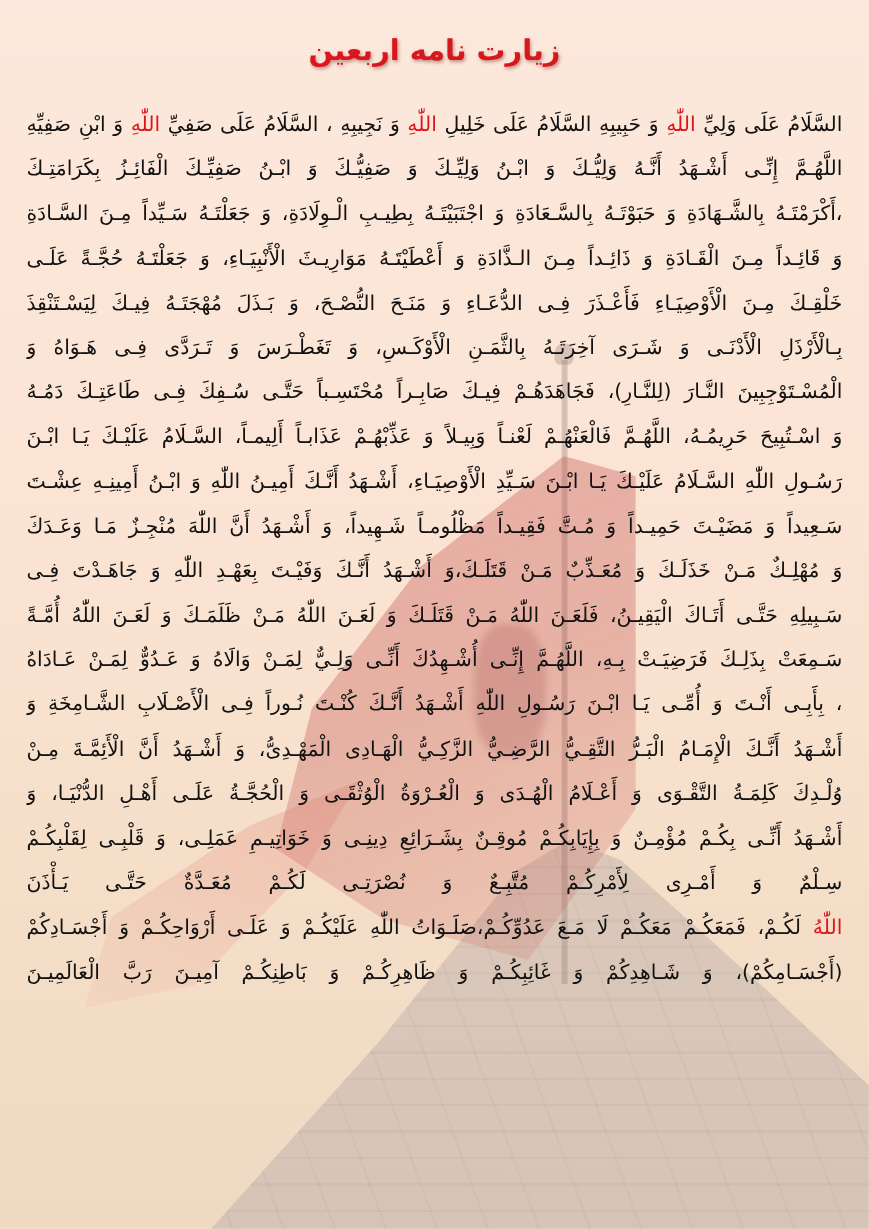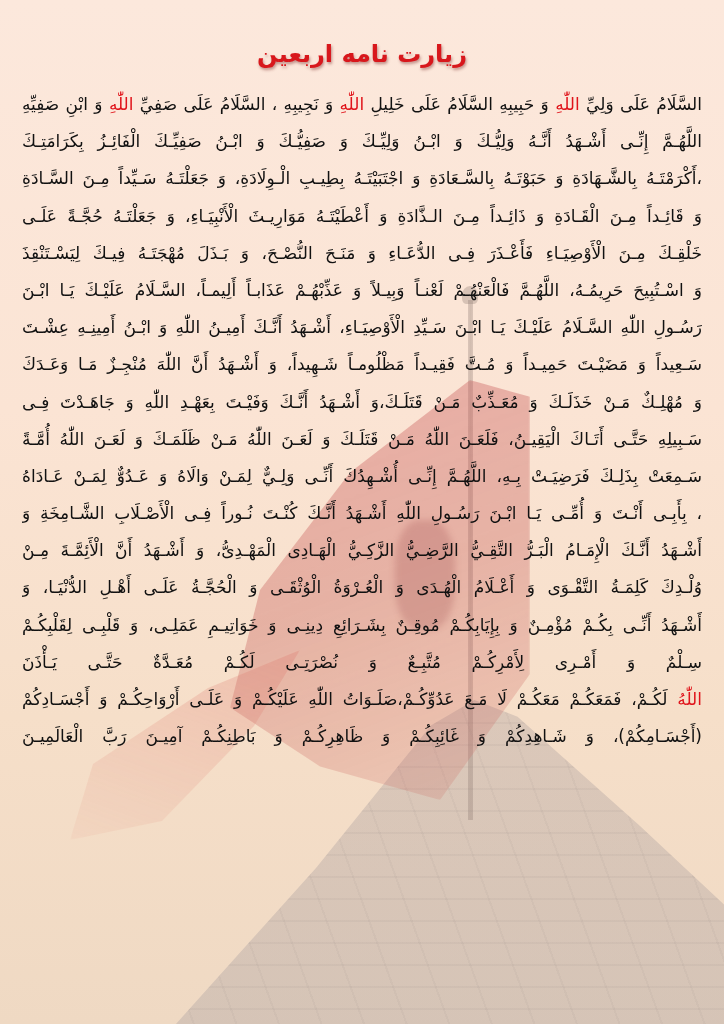--- a/index.html
+++ b/index.html
@@ -77,28 +77,30 @@
 <body>
 
 <div class="page-bg"></div>
 <div class="dome"></div>
 <div class="pole-top"></div>
 <div class="pole"></div>
 <div class="flag"></div>
 <div class="flag-emblem"></div>
 <div class="flag-fold"></div>
 
-<h1 class="title" style="margin:16px">زیارت نامه اربعین</h1>
+<h1 class="title" style="margin:4px">زیارت نامه اربعین</h1>
 
 <div class="text-body">
   <div class="line"><span>السَّلَامُ عَلَى وَلِيِّ </span><span class="hl">اللّٰهِ</span><span> وَ حَبِيبِهِ السَّلَامُ عَلَى خَلِيلِ </span><span class="hl">اللّٰهِ</span><span> وَ نَجِيبِهِ ، السَّلَامُ عَلَى صَفِيِّ </span><span class="hl">اللّٰهِ</span><span> وَ ابْنِ صَفِيِّهِ</span></div>
   <div class="line">اللَّهُـمَّ إِنِّـى أَشْـهَدُ أَنَّـهُ وَلِيُّـكَ وَ ابْـنُ وَلِيِّـكَ وَ صَفِيُّـكَ وَ ابْـنُ صَفِيِّـكَ الْفَائِـزُ بِكَرَامَتِـكَ</div>
   <div class="line">،أَكْرَمْتَـهُ بِالشَّـهَادَةِ وَ حَبَوْتَـهُ بِالسَّـعَادَةِ وَ اجْتَبَيْتَـهُ بِطِيـبِ الْـوِلَادَةِ، وَ جَعَلْتَـهُ سَـيِّداً مِـنَ السَّـادَةِ</div>
   <div class="line">وَ قَائِـداً مِـنَ الْقَـادَةِ وَ ذَائِـداً مِـنَ الـذَّادَةِ وَ أَعْطَيْتَـهُ مَوَارِيـثَ الْأَنْبِيَـاءِ، وَ جَعَلْتَـهُ حُجَّـةً عَلَـى</div>
   <div class="line">خَلْقِـكَ مِـنَ الْأَوْصِيَـاءِ فَأَعْـذَرَ فِـى الدُّعَـاءِ وَ مَنَـحَ النُّصْـحَ، وَ بَـذَلَ مُهْجَتَـهُ فِيـكَ لِيَسْـتَنْقِذَ</div>
+  <div class="line">بِـالْأَرْذَلِ الْأَدْنَـى وَ شَـرَى آخِرَتَـهُ بِالثَّمَـنِ الْأَوْكَـسِ، وَ تَغَطْـرَسَ وَ تَـرَدَّى فِـى هَـوَاهُ وَ</div>
+  <div class="line">الْمُسْـتَوْجِبِينَ النَّـارَ (لِلنَّـارِ)، فَجَاهَدَهُـمْ فِيـكَ صَابِـراً مُحْتَسِـباً حَتَّـى سُـفِكَ فِـى طَاعَتِـكَ دَمُـهُ</div>
   <div class="line">وَ اسْـتُبِيحَ حَرِيمُـهُ، اللَّهُـمَّ فَالْعَنْهُـمْ لَعْنـاً وَبِيـلاً وَ عَذِّبْهُـمْ عَذَابـاً أَلِيمـاً، السَّـلَامُ عَلَيْـكَ يَـا ابْـنَ</div>
   <div class="line">رَسُـولِ اللّٰهِ السَّـلَامُ عَلَيْـكَ يَـا ابْـنَ سَـيِّدِ الْأَوْصِيَـاءِ، أَشْـهَدُ أَنَّـكَ أَمِيـنُ اللّٰهِ وَ ابْـنُ أَمِينِـهِ عِشْـتَ</div>
   <div class="line">سَـعِيداً وَ مَضَيْـتَ حَمِيـداً وَ مُـتَّ فَقِيـداً مَظْلُومـاً شَـهِيداً، وَ أَشْـهَدُ أَنَّ اللّٰهَ مُنْجِـزٌ مَـا وَعَـدَكَ</div>
   <div class="line">وَ مُهْلِـكٌ مَـنْ خَذَلَـكَ وَ مُعَـذِّبٌ مَـنْ قَتَلَـكَ،وَ أَشْـهَدُ أَنَّـكَ وَفَيْـتَ بِعَهْـدِ اللّٰهِ وَ جَاهَـدْتَ فِـى</div>
   <div class="line">سَـبِيلِهِ حَتَّـى أَتَـاكَ الْيَقِيـنُ، فَلَعَـنَ اللّٰهُ مَـنْ قَتَلَـكَ وَ لَعَـنَ اللّٰهُ مَـنْ ظَلَمَـكَ وَ لَعَـنَ اللّٰهُ أُمَّـةً</div>
   <div class="line">سَـمِعَتْ بِذَلِـكَ فَرَضِيَـتْ بِـهِ، اللَّهُـمَّ إِنِّـى أُشْـهِدُكَ أَنِّـى وَلِـيٌّ لِمَـنْ وَالَاهُ وَ عَـدُوٌّ لِمَـنْ عَـادَاهُ</div>
   <div class="line">، بِأَبِـى أَنْـتَ وَ أُمِّـى يَـا ابْـنَ رَسُـولِ اللّٰهِ أَشْـهَدُ أَنَّـكَ كُنْـتَ نُـوراً فِـى الْأَصْـلَابِ الشَّـامِخَةِ وَ</div>
   <div class="line">أَشْـهَدُ أَنَّـكَ الْإِمَـامُ الْبَـرُّ التَّقِـيُّ الرَّضِـيُّ الزَّكِـيُّ الْهَـادِى الْمَهْـدِىُّ، وَ أَشْـهَدُ أَنَّ الْأَئِمَّـةَ مِـنْ</div>
   <div class="line">وُلْـدِكَ كَلِمَـةُ التَّقْـوَى وَ أَعْـلَامُ الْهُـدَى وَ الْعُـرْوَةُ الْوُثْقَـى وَ الْحُجَّـةُ عَلَـى أَهْـلِ الدُّنْيَـا، وَ</div>
   <div class="line">أَشْـهَدُ أَنِّـى بِكُـمْ مُؤْمِـنٌ وَ بِإِيَابِكُـمْ مُوقِـنٌ بِشَـرَائِعِ دِينِـى وَ خَوَاتِيـمِ عَمَلِـى، وَ قَلْبِـى لِقَلْبِكُـمْ</div>

